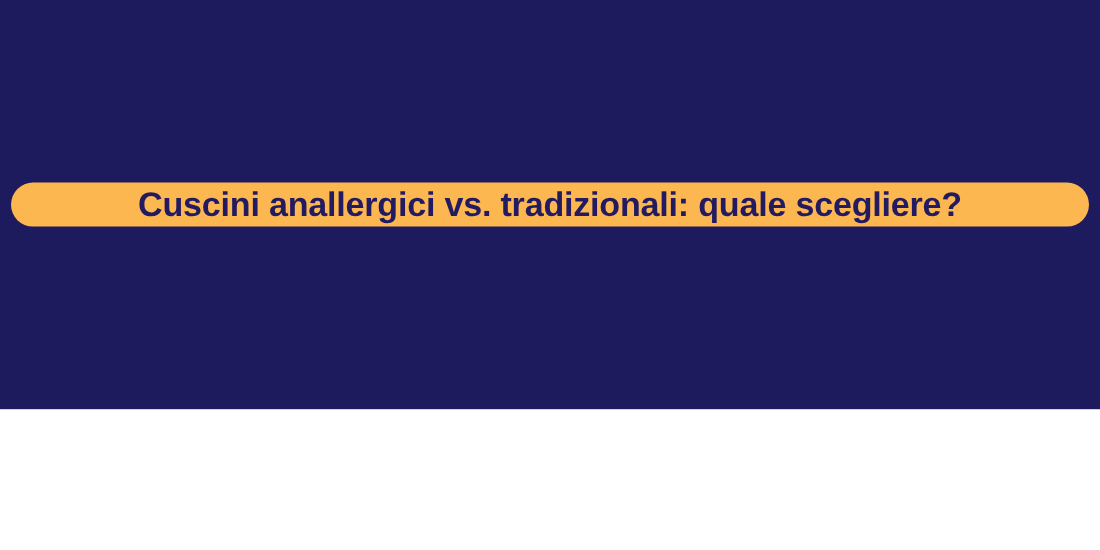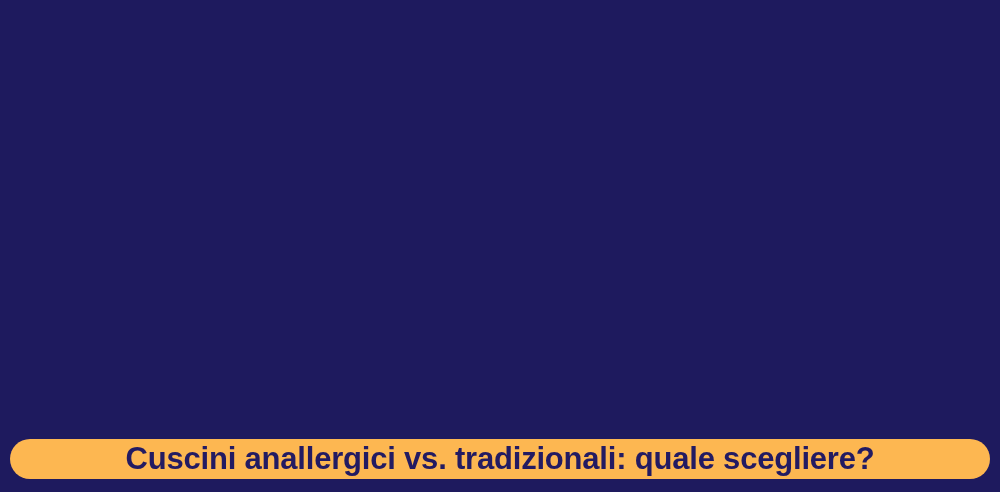--- a/index.html
+++ b/index.html
@@ -9,25 +9,25 @@
   body {
     width: 1000px;
     height: 500px;
     overflow: hidden;
     font-family: "Liberation Sans", sans-serif;
   }
   .banner-frame {
     position: relative;
     box-sizing: border-box;
     width: 1000px;
-    height: 492px;
+    height: 372px;
     background: #1e1a5e;
     padding: 13px 10px;
     display: flex;
-    align-items: flex-end;
+    align-items: center;
     justify-content: stretch;
   }
   .banner-card {
     position: relative;
     box-sizing: border-box;
     flex: 1 1 auto;
     background: #fdb751;
     border-radius: 38px;
     display: flex;
     align-items: center;

